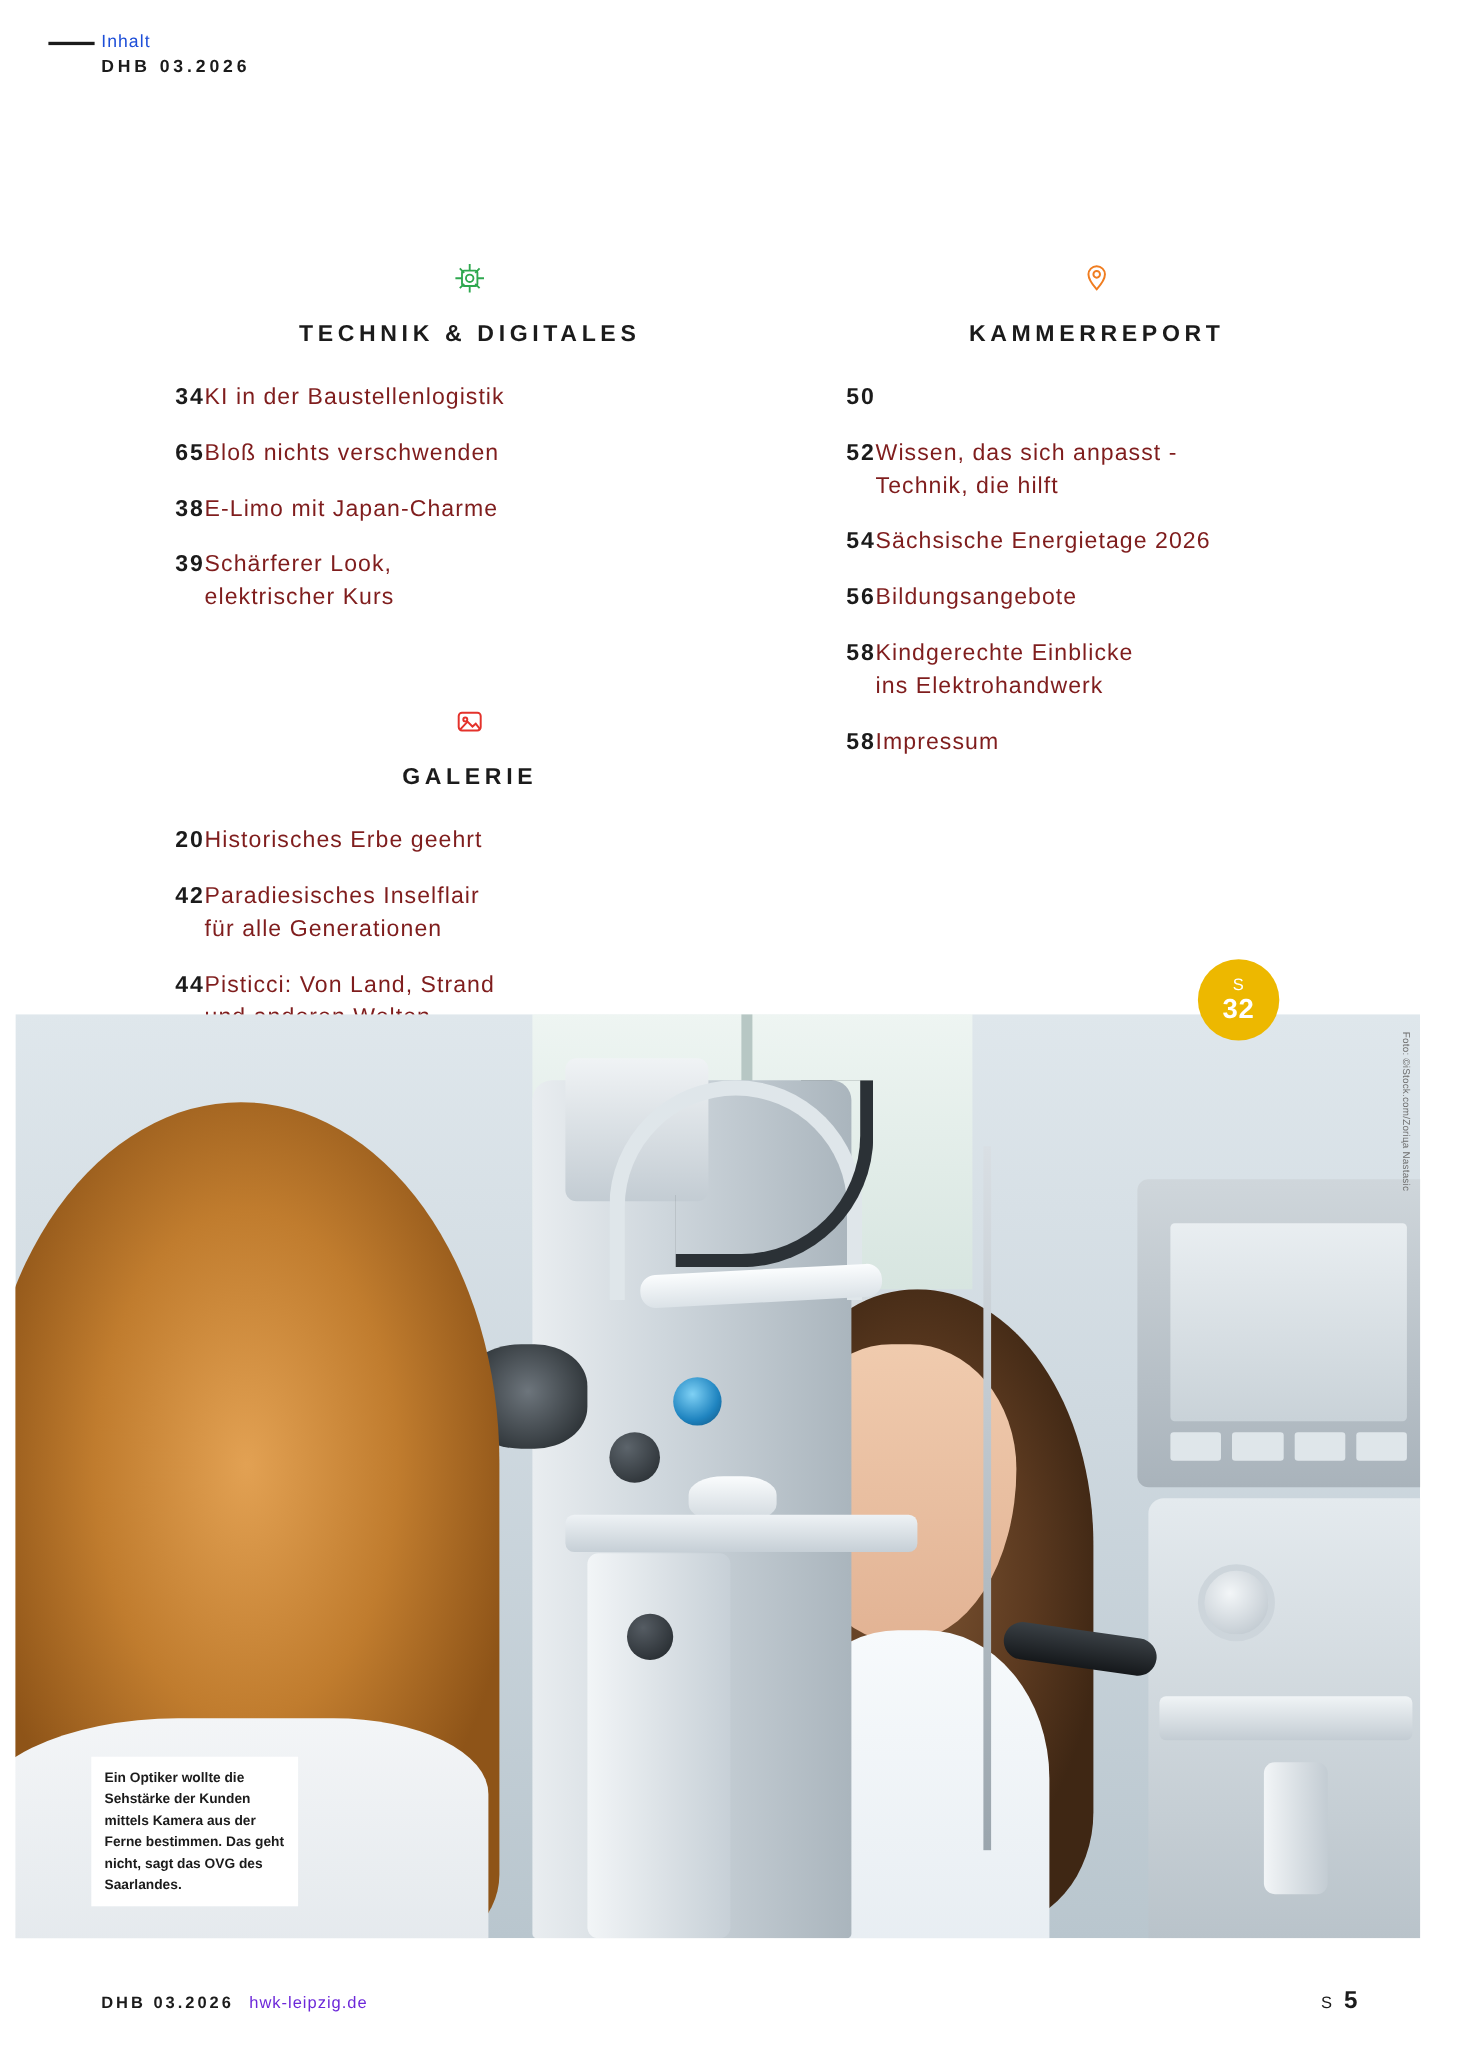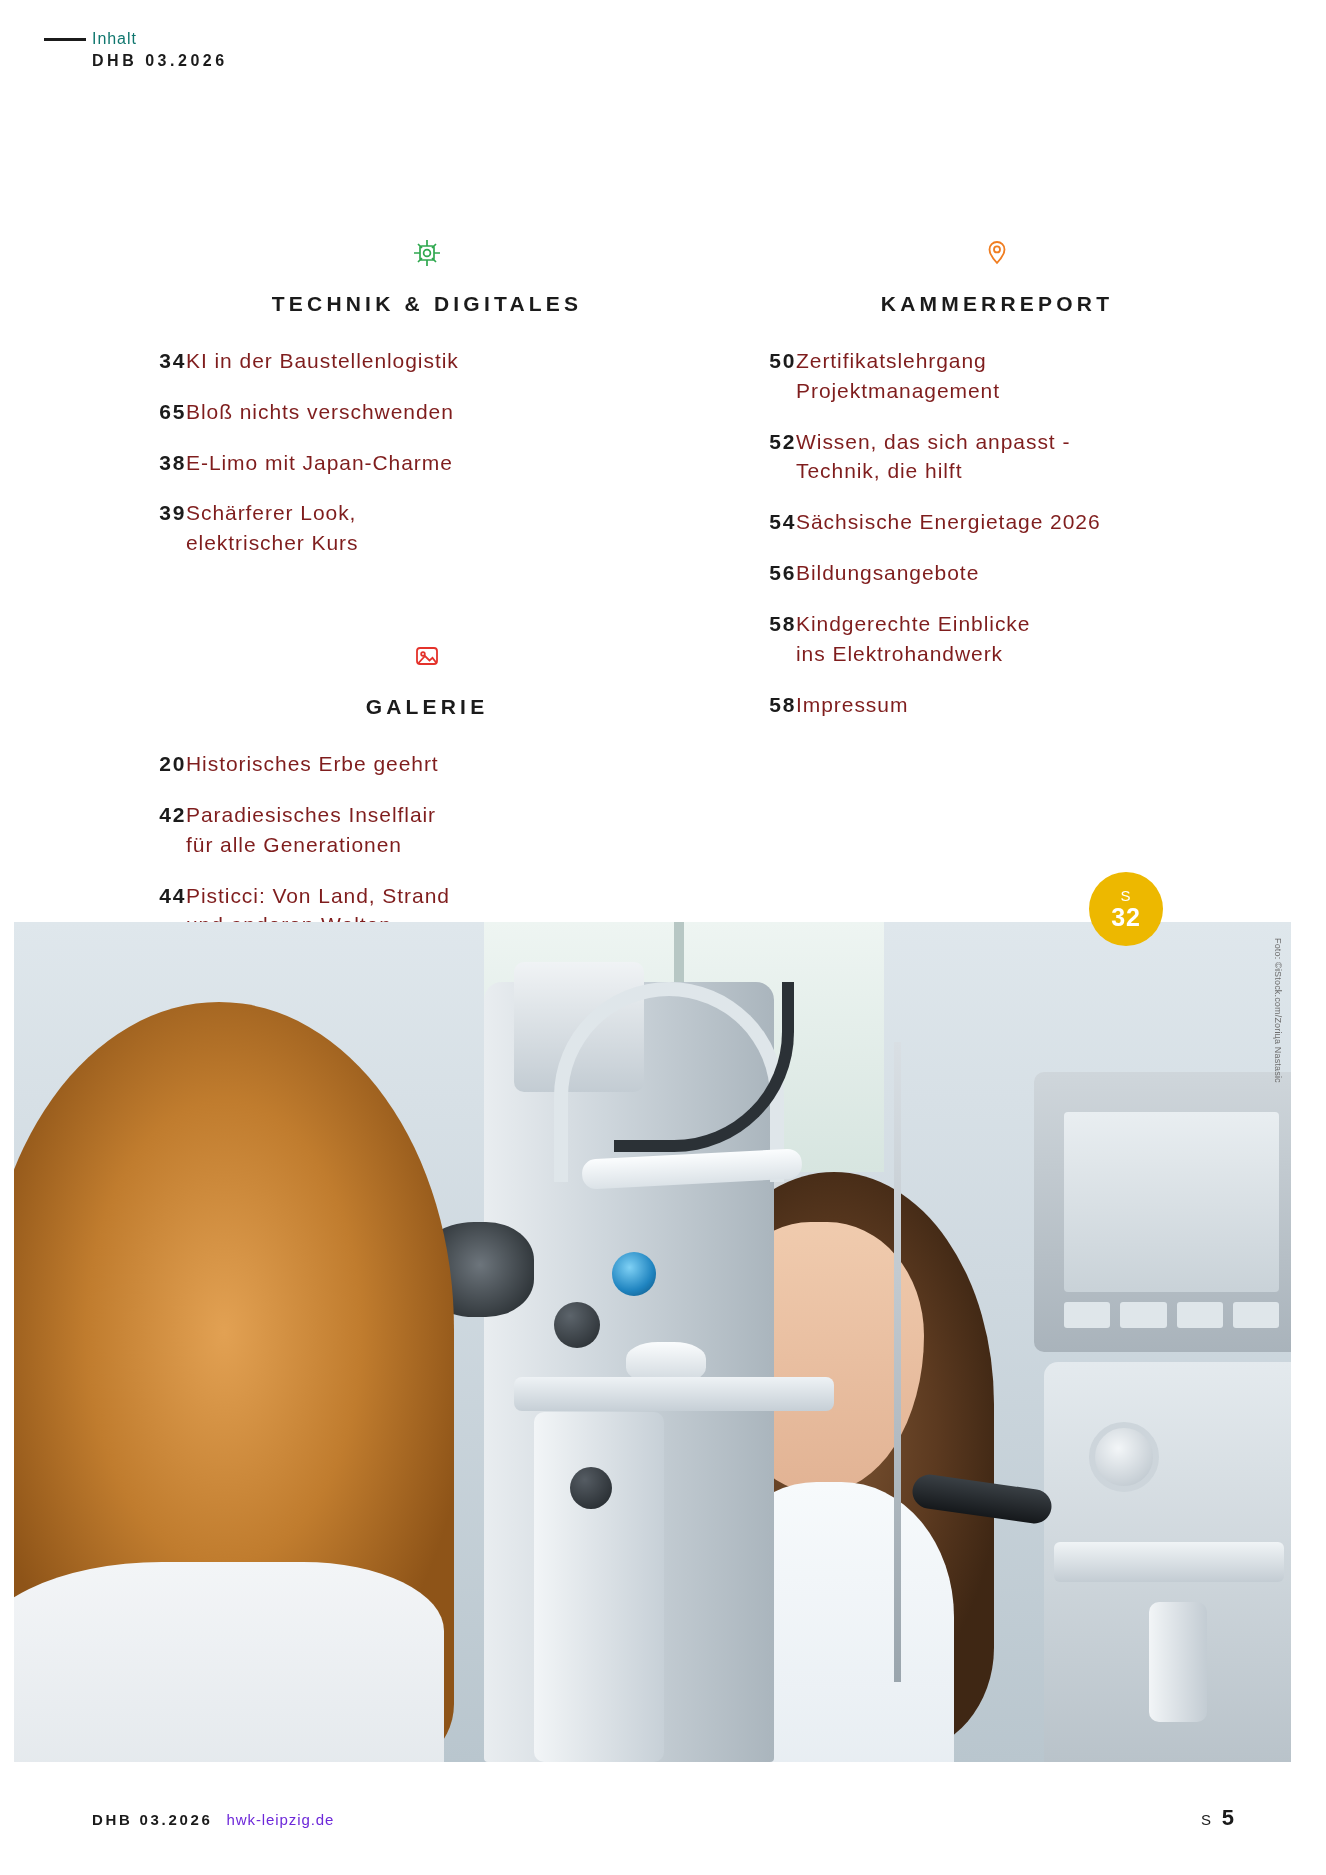--- a/index.html
+++ b/index.html
@@ -27,21 +27,21 @@
     position: absolute;
     top: 38px;
     left: 44px;
     width: 42px;
     height: 3px;
     background: #1b1b1b;
   }
   .header-kicker {
     font-size: 16px;
     letter-spacing: 0.06em;
-    color: #0f766e;
+    color: #1d4ed8;
     font-weight: 400;
   }
   .header-issue {
     margin-top: 4px;
     font-size: 16px;
     font-weight: 700;
     letter-spacing: 0.22em;
     color: #1b1b1b;
   }
 
@@ -416,22 +416,20 @@
             <svg width="34" height="34" viewBox="0 0 34 34" fill="none" stroke="#f07d20" stroke-width="1.8">
               <path d="M17 6c-4.2 0-7.5 3.3-7.5 7.4 0 5.4 7.5 13.6 7.5 13.6s7.5-8.2 7.5-13.6C24.5 9.3 21.2 6 17 6z"></path>
               <circle cx="17" cy="13.4" r="3"></circle>
             </svg>
           </span>
           <span class="section-title">KAMMERREPORT</span>
         </div>
 
         <div class="entry">
           <span class="entry-page">50</span>
-          <span class="entry-title">Zertifikatslehrgang
-Projektmanagement</span>
         </div>
         <div class="entry">
           <span class="entry-page">52</span>
           <span class="entry-title">Wissen, das sich anpasst -
 Technik, die hilft</span>
         </div>
         <div class="entry">
           <span class="entry-page">54</span>
           <span class="entry-title">Sächsische Energietage 2026</span>
         </div>
@@ -492,20 +490,21 @@
     </div>
   </div>
 
   <div class="badge">
     <span class="badge-s">S</span>
     <span class="badge-num">32</span>
   </div>
 
   <div class="photo-credit">Foto: ©iStock.com/Zoriца Nastasic</div>
 
+  <div class="caption">Ein Optiker wollte die Sehstärke der Kunden mittels Kamera aus der Ferne bestimmen. Das geht nicht, sagt das OVG des Saarlandes.</div>
 
   <div class="footer">
     <span class="footer-issue">DHB 03.2026</span>
     <span class="footer-url">hwk-leipzig.de</span>
     <span class="footer-right">
       <span class="footer-s">S</span>
       <span class="footer-page">5</span>
     </span>
   </div>
 

